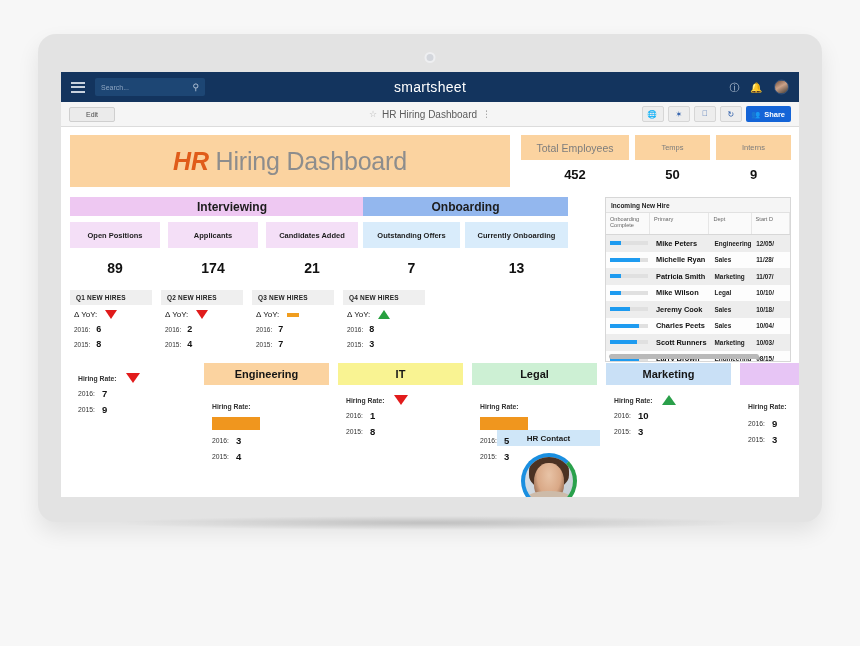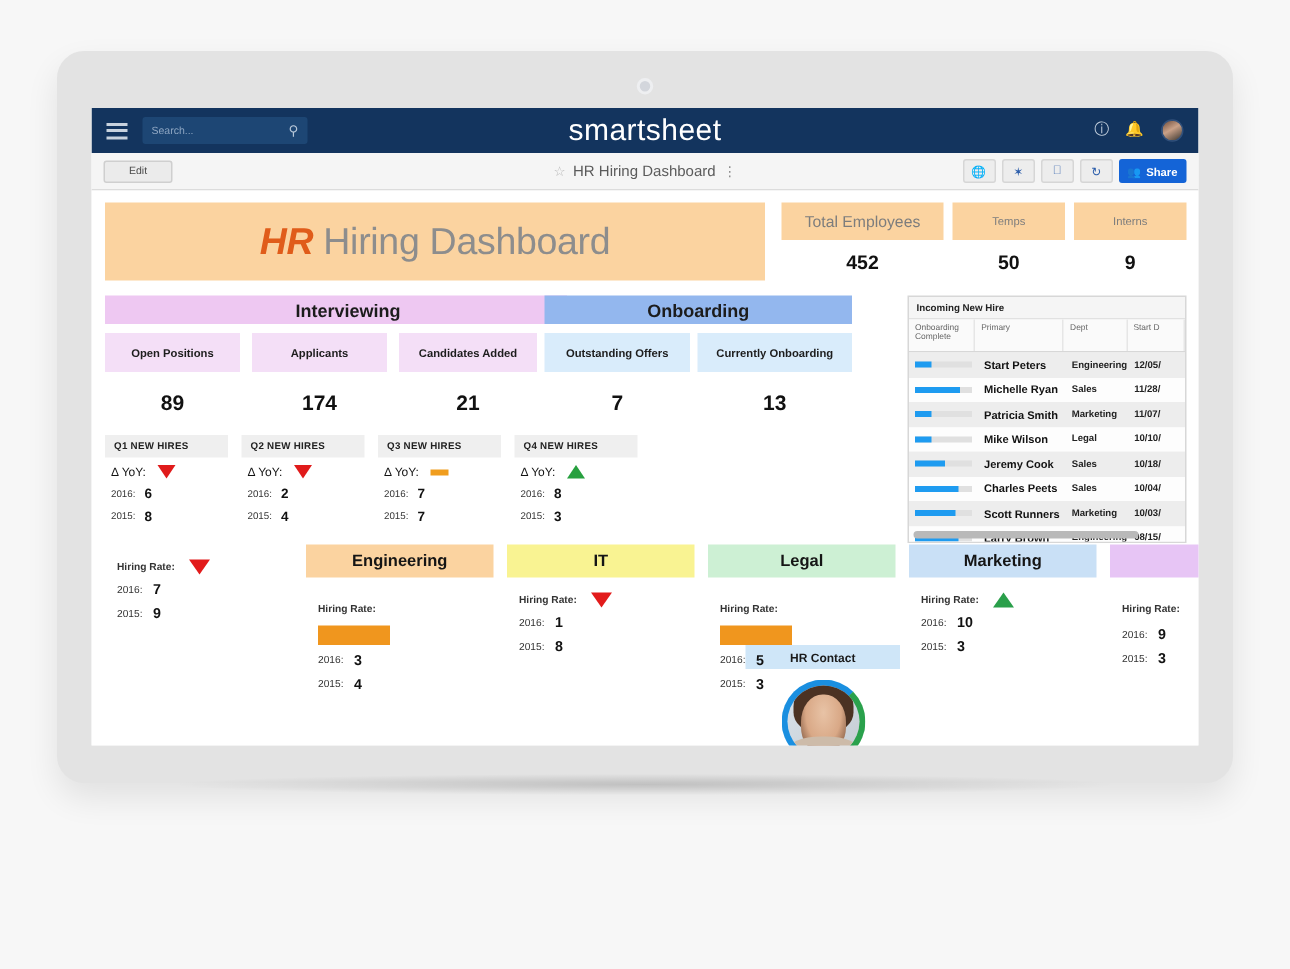--- a/index.html
+++ b/index.html
@@ -64,21 +64,21 @@
     padding: 0 6px;
     position: relative;
   }
   .searchbox .ph { font-size: 7px; color: #8ea6c2; }
   .searchbox .mag {
     position: absolute; right: 6px; top: 50%; transform: translateY(-50%);
     font-size: 9px; color: #b6c6d8;
   }
   .brand {
     position: absolute; left: 50%; transform: translateX(-50%);
-    color: #fff; font-size: 20px; letter-spacing: .3px;
+    color: #fff; font-size: 14px; letter-spacing: .3px;
   }
   .navright {
     position: absolute; right: 10px; top: 50%; transform: translateY(-50%);
     display: flex; align-items: center; gap: 11px;
   }
   .navicon { color: #c3cfdd; font-size: 10px; cursor: pointer; line-height: 1; }
   .avatar-sm {
     width: 15px; height: 15px; border-radius: 50%;
     background: linear-gradient(150deg,#6b4a39 0%, #caa188 45%, #3a3630 100%);
     border: 1px solid #31507b;
@@ -456,21 +456,21 @@
           <div class="c3">Dept</div>
           <div class="c4">Start D</div>
         </div>
         <div id="inh-rows">
             <div class="inh-row">
               <div class="c1">
                 <div class="bartrack">
                   <div class="barfill" style="width:30%"></div>
                 </div>
               </div>
-              <div class="c2">Start Peters</div>
+              <div class="c2">Mike Peters</div>
               <div class="c3">Engineering</div>
               <div class="c4">12/05/</div>
             </div>
             <div class="inh-row">
               <div class="c1">
                 <div class="bartrack">
                   <div class="barfill" style="width:78%"></div>
                 </div>
               </div>
               <div class="c2">Michelle Ryan</div>

